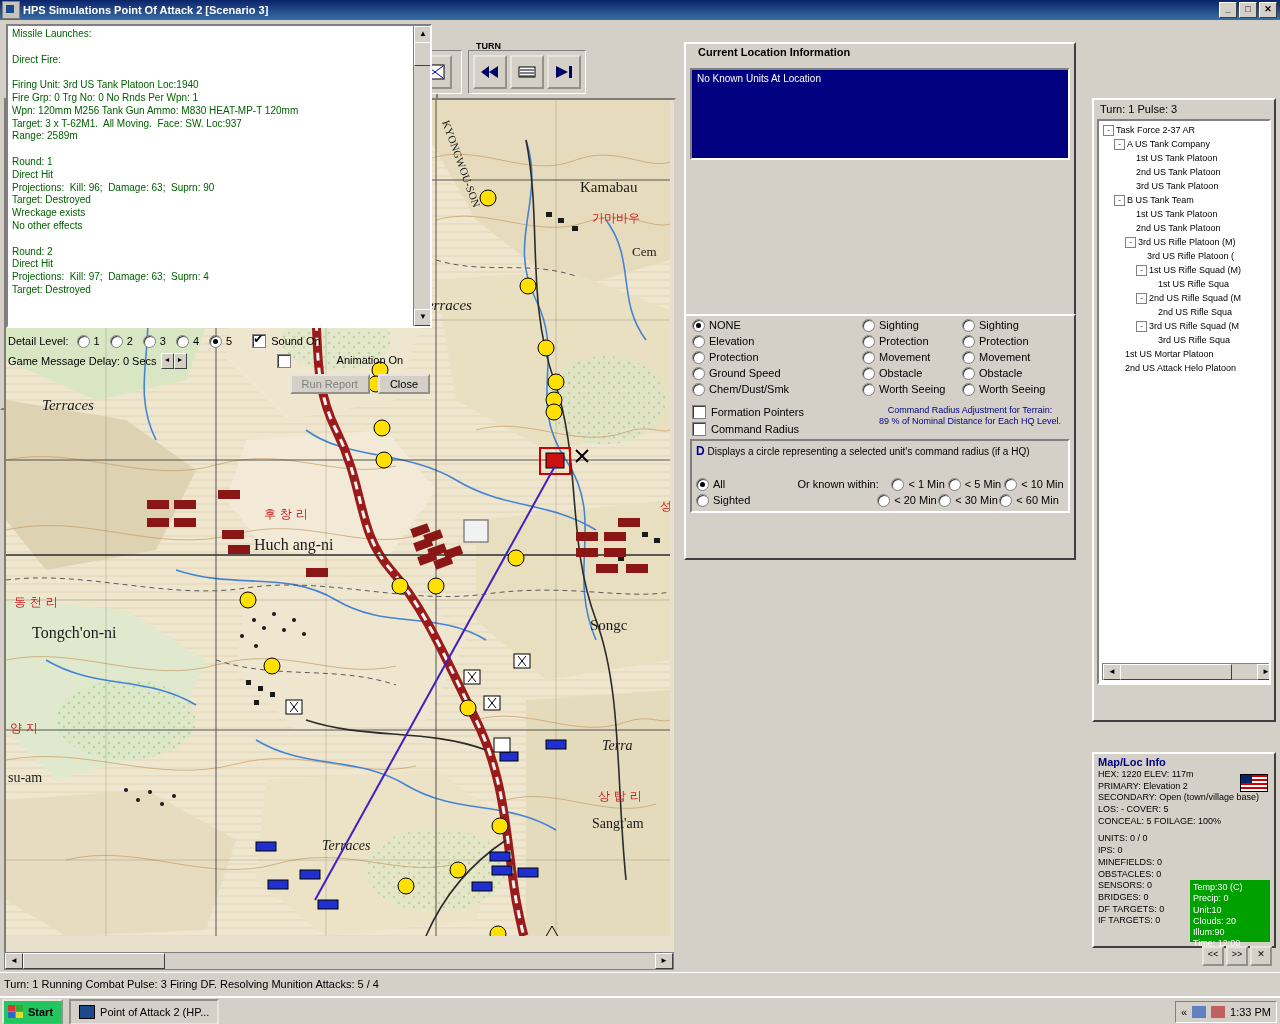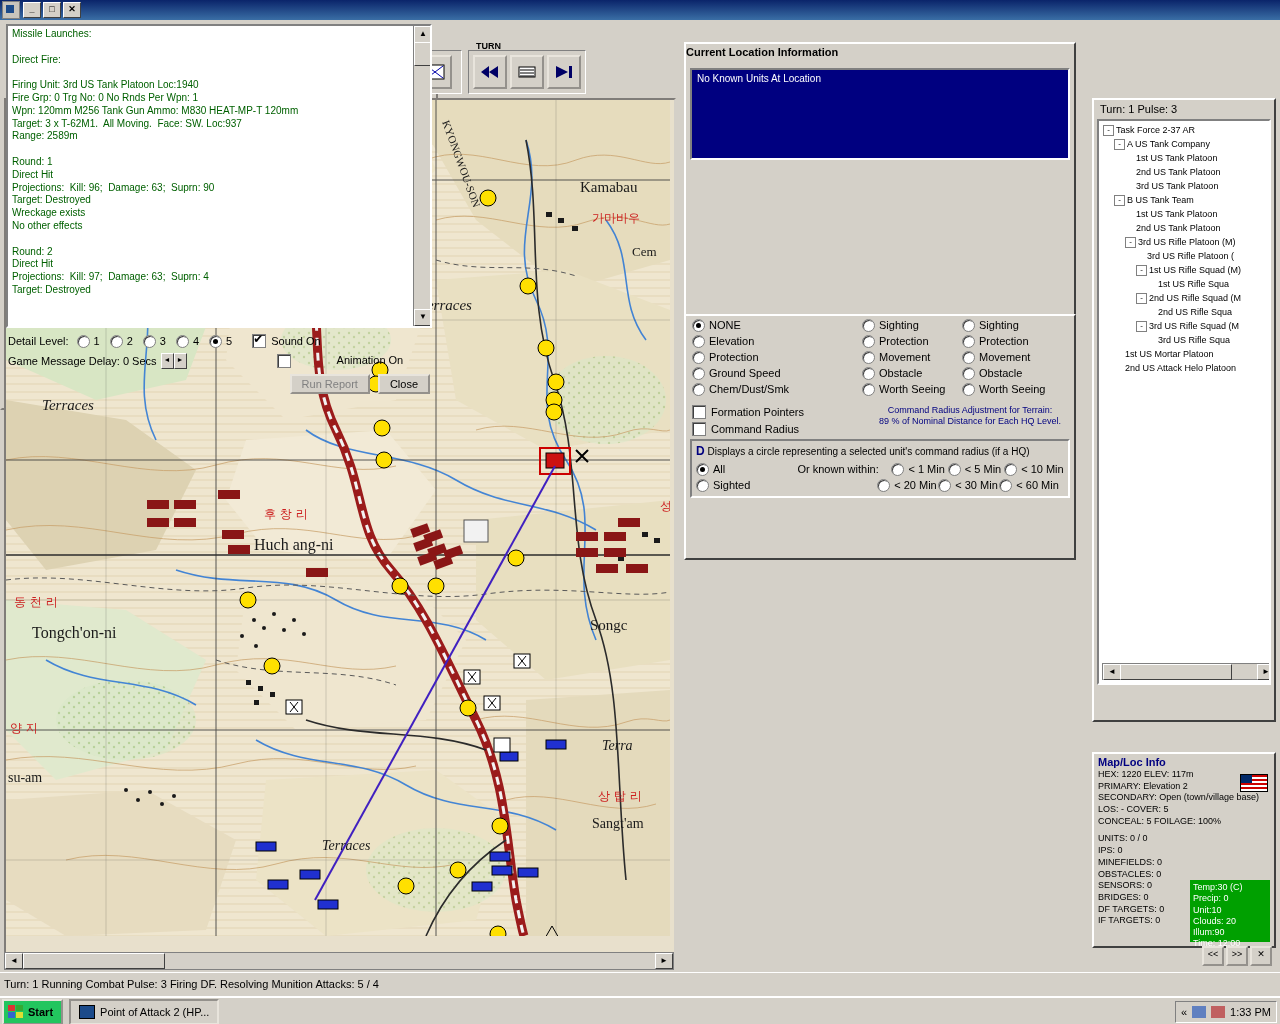--- a/index.html
+++ b/index.html
@@ -82,21 +82,21 @@
   }
   .sthumb{position:absolute;top:0;height:14px;background:#d4d0c8;border:1px solid #fff;
     border-right-color:#404040;border-bottom-color:#404040;}
 
   
   .panel{
     position:absolute;background:#d4d0c8;
     border:2px solid #fff;border-right-color:#404040;border-bottom-color:#404040;
   }
   .panel-title{
-    font-weight:bold;font-size:11px;color:#000;padding:2px 0;
+    font-weight:bold;font-size:11px;color:#000;padding:2px 12px;
   }
   .sunken{
     border:2px solid #808080;border-right-color:#fff;border-bottom-color:#fff;
     background:#000;
   }
 
   
   #curloc{left:684px;top:42px;width:388px;height:270px;}
   .navybox{
     background:#000080;color:#fff;font-size:10px;
@@ -238,20 +238,21 @@
     padding:0 5px;border:1px solid #808080;border-right-color:#fff;border-bottom-color:#fff;font-size:11px;
   }
 </style>
 </head>
 <body>
 
 <div class="app">
 
   <div class="titlebar">
     <div class="ticon"></div>
+    <div class="ttext">HPS Simulations Point Of Attack 2 [Scenario 3]</div>
     <div class="winbtns">
       <div class="winbtn">_</div>
       <div class="winbtn">□</div>
       <div class="winbtn">✕</div>
     </div>
   </div>
 
   <div class="menubar">
     <span>File</span>
     <span>Command</span>
@@ -731,21 +732,21 @@
         <div class="cmdnote">Command Radius Adjustment for Terrain:</div>
         <div class="cmdnote">89 % of Nominal Distance for Each HQ Level.</div>
       </div>
     </div>
 
     <div class="dbox">
       <div class="dtitle">
         <b>D</b>
         <span>Displays a circle representing a selected unit's command radius (if a HQ)</span>
       </div>
-      <div style="display:flex;align-items:center;height:16px;margin-top:3px;">
+      <div style="display:flex;align-items:center;height:16px;margin-top:18px;">
         <div style="width:86px;display:flex;align-items:center;">
             <span class="radio on"></span>
             <span class="lbl">All</span>
           </div>
         <div style="width:110px;padding-left:28px;" class="lbl">Or known within:</div>
         <div style="width:66px;display:flex;align-items:center;">
             <span class="radio"></span>
             <span class="lbl">&lt; 1 Min</span>
           </div>
         <div style="width:66px;display:flex;align-items:center;">

